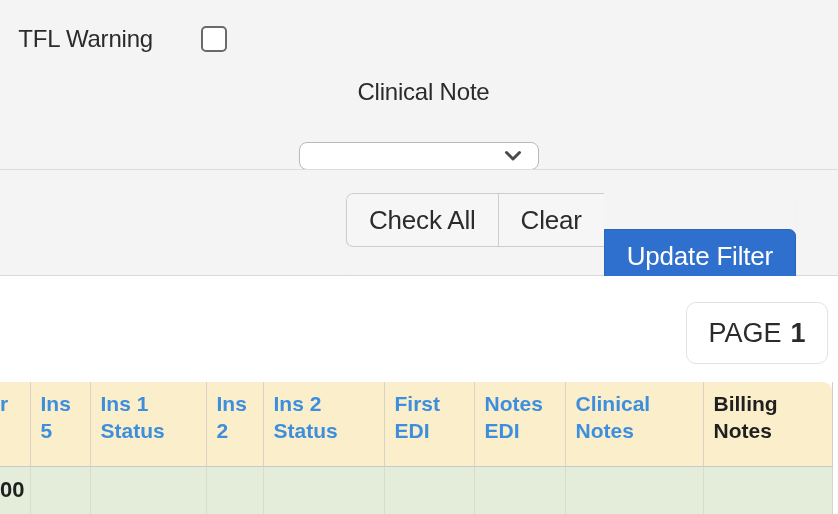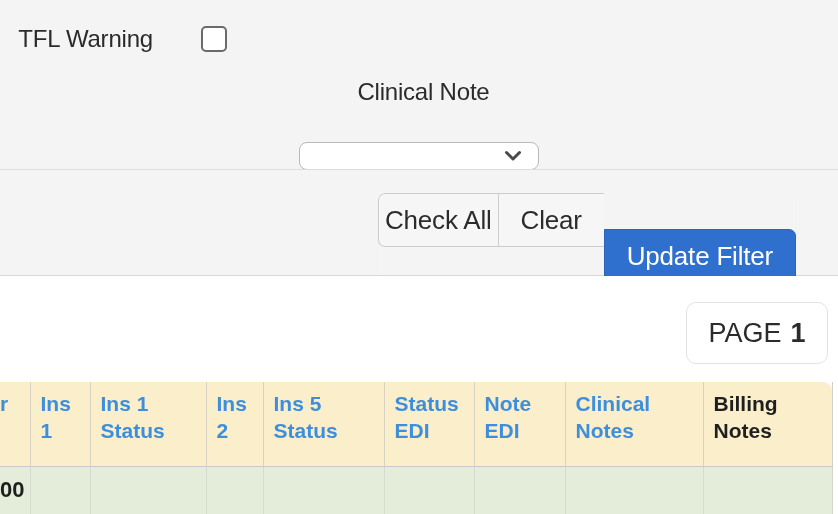--- a/index.html
+++ b/index.html
@@ -112,21 +112,21 @@
     display: flex;
     align-items: center;
     justify-content: center;
     box-sizing: border-box;
     cursor: pointer;
     border: 1px solid #cdcdcd;
     background: #f6f6f6;
     color: #2b2b2b;
     letter-spacing: -0.2px;
   }
-  .btn-check-all { padding: 0 6px; border-right: none; border-radius: 7px 0 0 7px; }
+  .btn-check-all { padding: 0 22px; border-right: none; border-radius: 7px 0 0 7px; }
   .btn-clear     { padding: 8px 22px; border-right: none; }
   .btn-primary {
     padding: 0 22px;
     background: #2f6fce;
     border-color: #2b65bb;
     color: #ffffff;
     border-radius: 0 7px 7px 0;
     margin-top: 36px;
   }
 
@@ -252,26 +252,26 @@
       <col style="width:57px">
         <col style="width:121px">
         <col style="width:90px">
       <col style="width:91px">
         <col style="width:138px">
         <col style="width:129px">
     </colgroup>
     <thead>
       <tr>
         <th class="th-link clipped">r</th>
-        <th class="th-link">Ins 1</th>
+        <th class="th-link">Ins 5</th>
         <th class="th-link">Ins 1 Status</th>
         <th class="th-link">Ins 2</th>
-        <th class="th-link">Ins 5 Status</th>
-        <th class="th-link">Status EDI</th>
-        <th class="th-link">Note EDI</th>
+        <th class="th-link">Ins 2 Status</th>
+        <th class="th-link">First EDI</th>
+        <th class="th-link">Notes EDI</th>
         <th class="th-link">Clinical Notes</th>
         <th class="plain">Billing Notes</th>
       </tr>
     </thead>
     <tbody>
       <tr>
         <td>00</td>
         <td></td>
         <td></td>
         <td></td>

